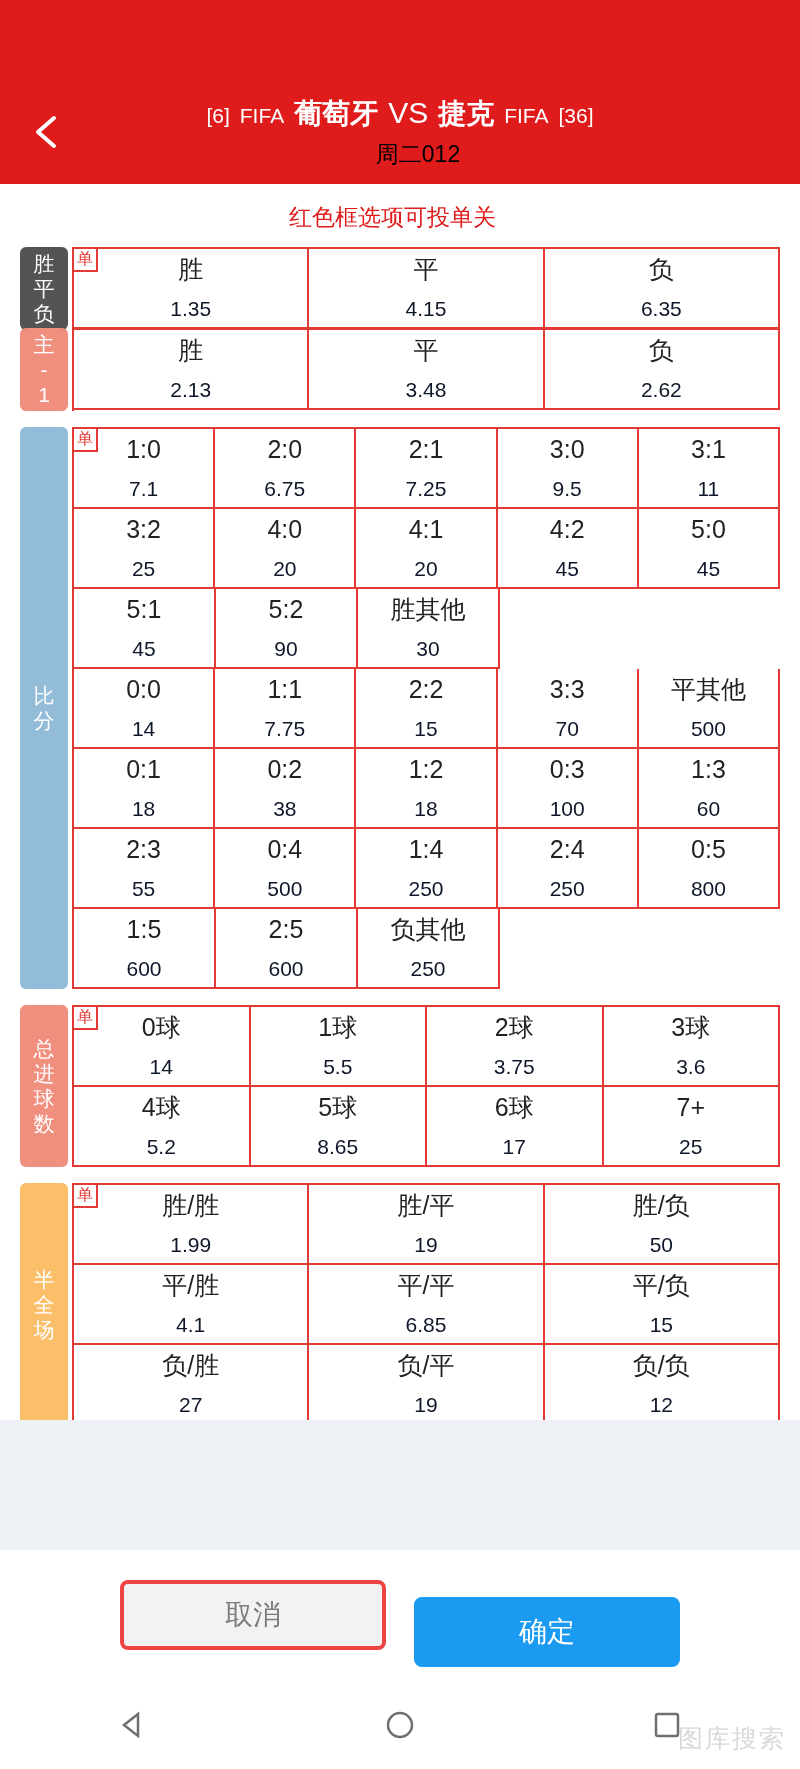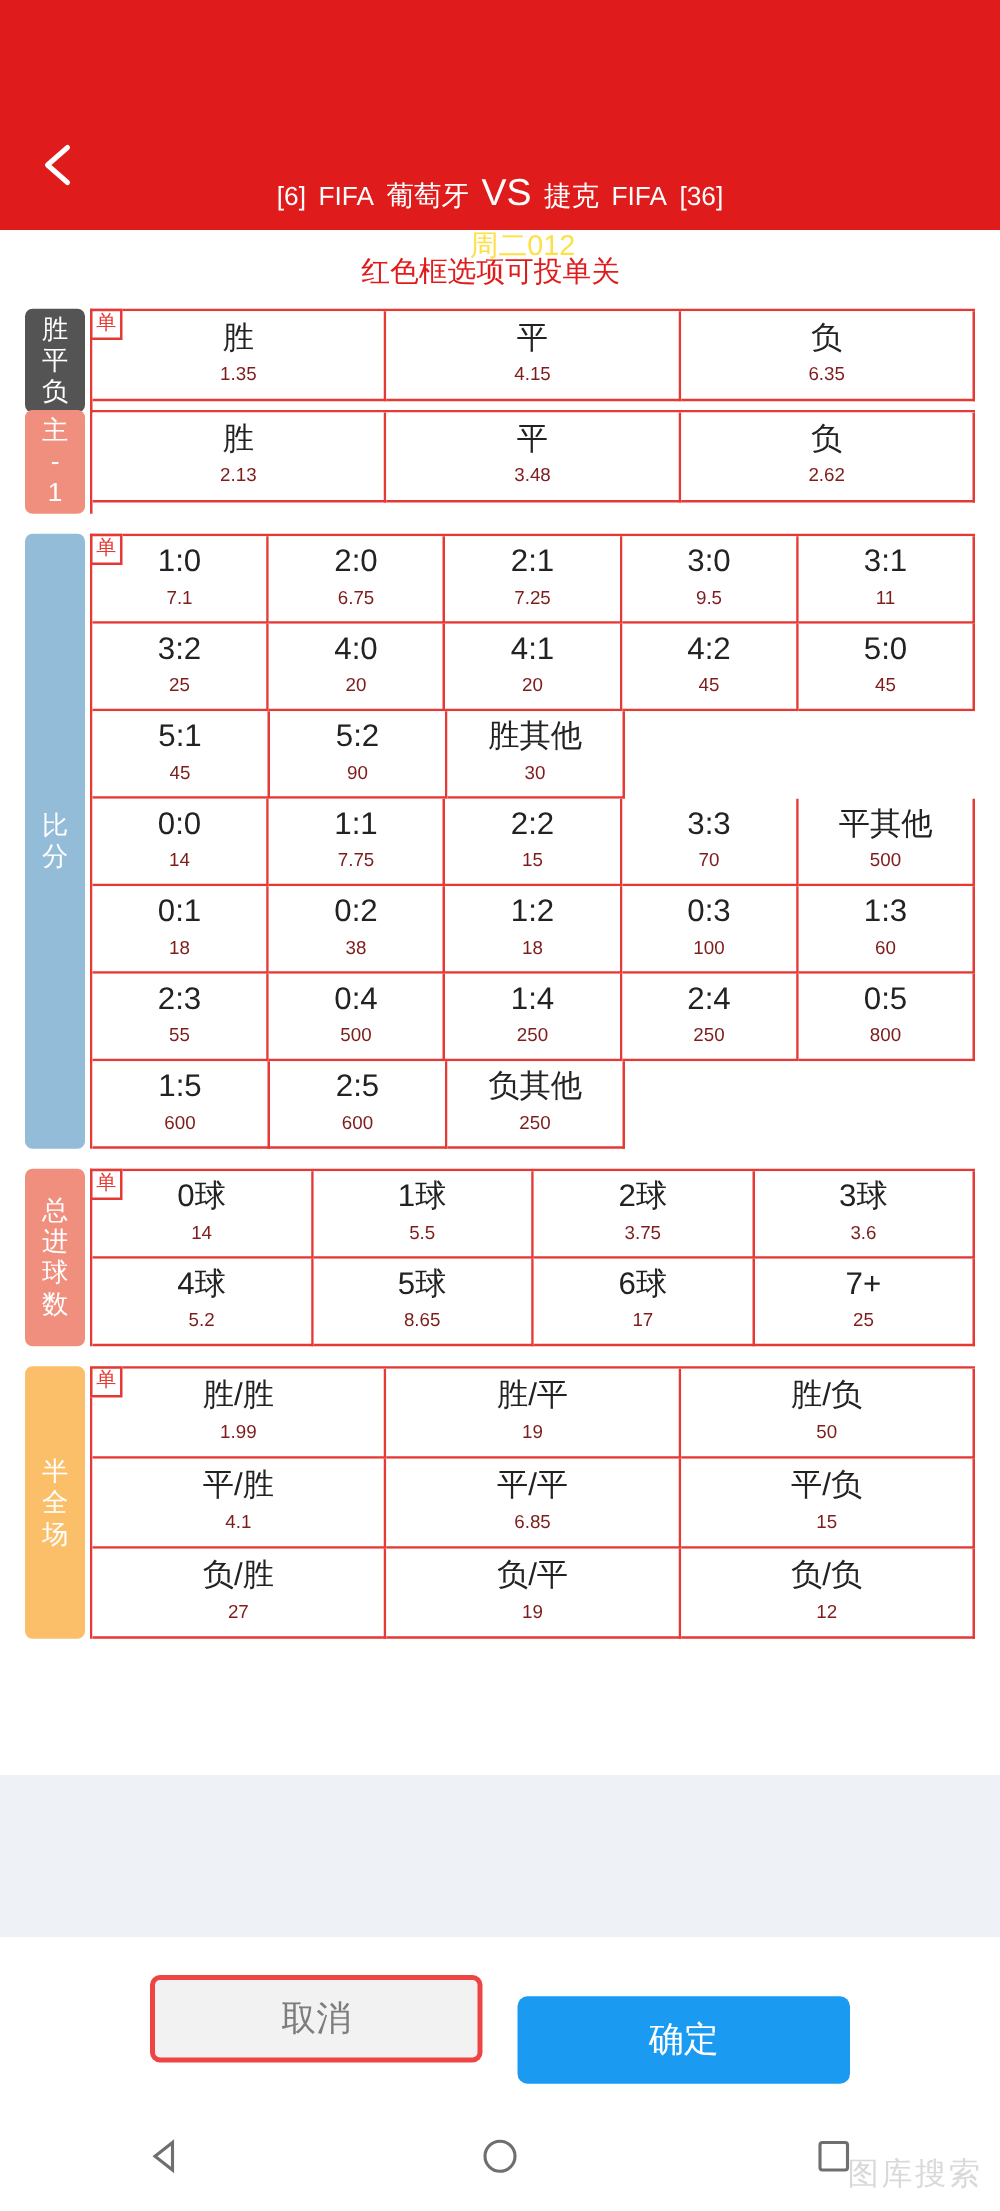--- a/index.html
+++ b/index.html
@@ -34,24 +34,24 @@
   .title-line {
     color: #ffffff;
     font-size: 28px;
     line-height: 34px;
     white-space: nowrap;
     display: flex;
     align-items: baseline;
     gap: 10px;
   }
   .title-line .small { font-size: 21px; }
-  .title-line .team { font-size: 22px; font-weight: normal; margin-top: 44px; }
+  .title-line .team { font-size: 28px; font-weight: bold; }
   .title-line .vs { font-size: 30px; }
   .subtitle {
-    color: #fde047;
+    color: #000000;
     font-size: 23px;
     line-height: 30px;
     margin-top: 6px;
     margin-left: 36px;
   }
 
   
   .notice {
     text-align: center;
     color: #e01b1b;
@@ -103,24 +103,24 @@
     cursor: pointer;
     background: #ffffff;
   }
   .cell.empty { border-right: none; border-bottom: none; cursor: default; background: #ffffff; }
   .cell .name {
     font-size: 25px;
     line-height: 29px;
     color: #222222;
   }
   .cell .odds {
-    font-size: 15px;
+    font-size: 21px;
     line-height: 25px;
-    color: #7f1d1d;
-    margin-top: 2px;
+    color: #0f172a;
+    margin-top: 12px;
   }
 
   
   .grid-3 .cell { min-height: 72px; }
   .grid-5 .cell { min-height: 68px; }
   .grid-4 .cell { min-height: 70px; }
 
   
   .flag {
     position: absolute;

